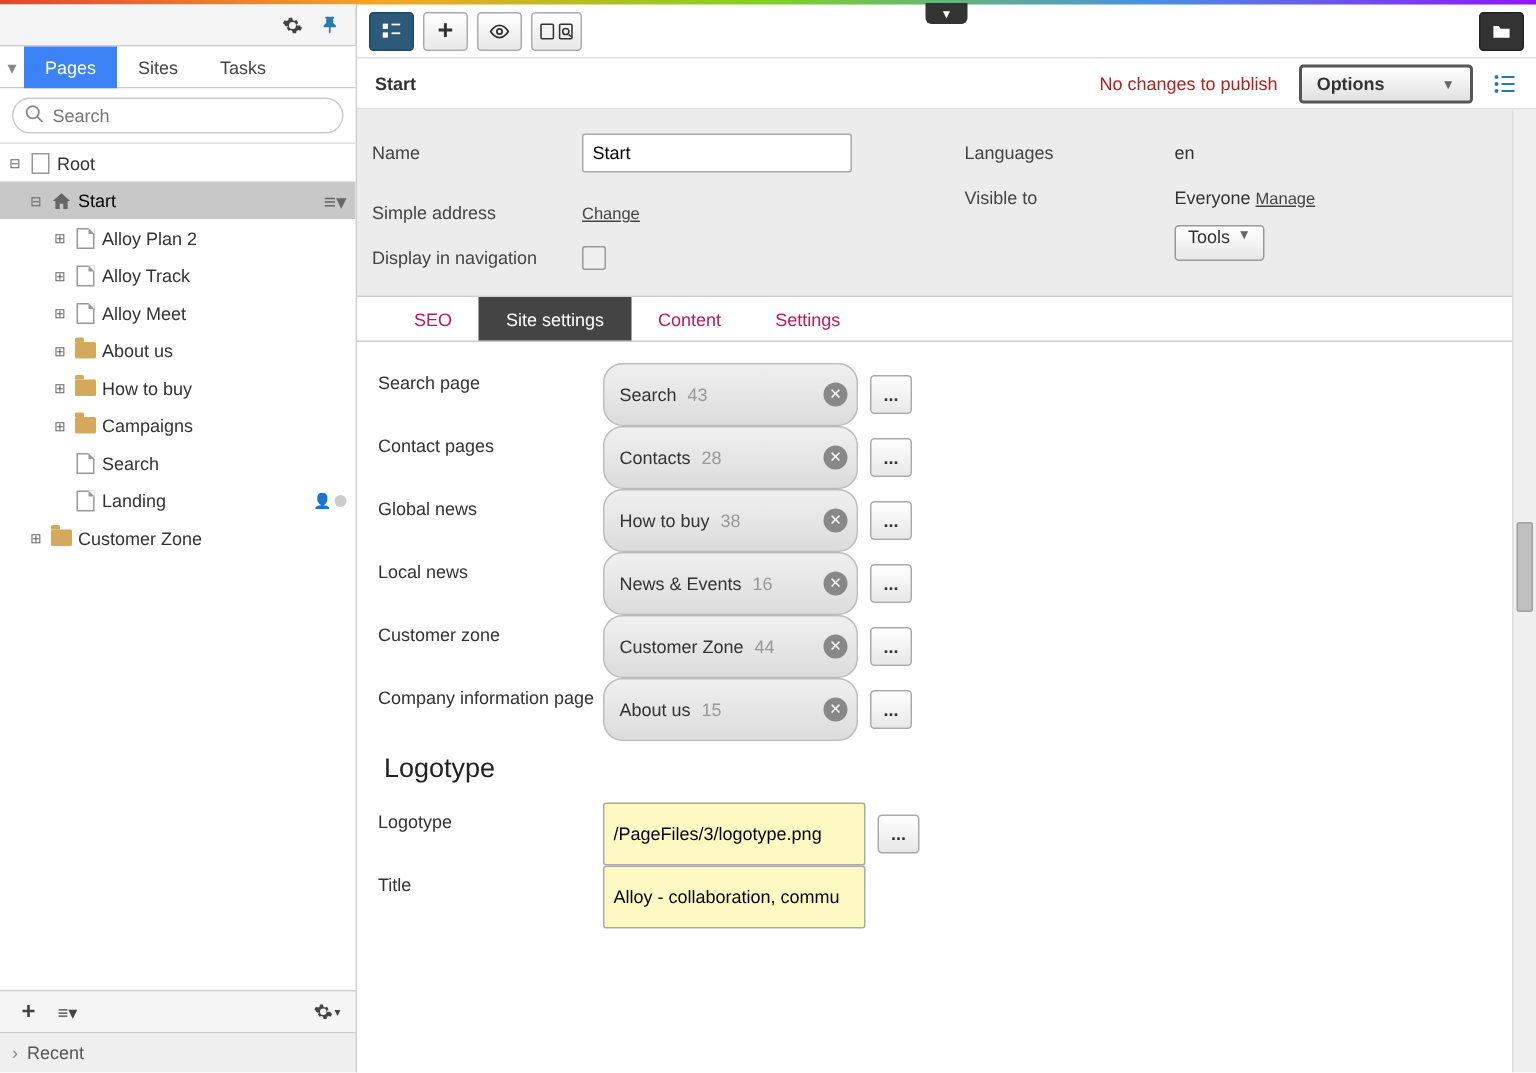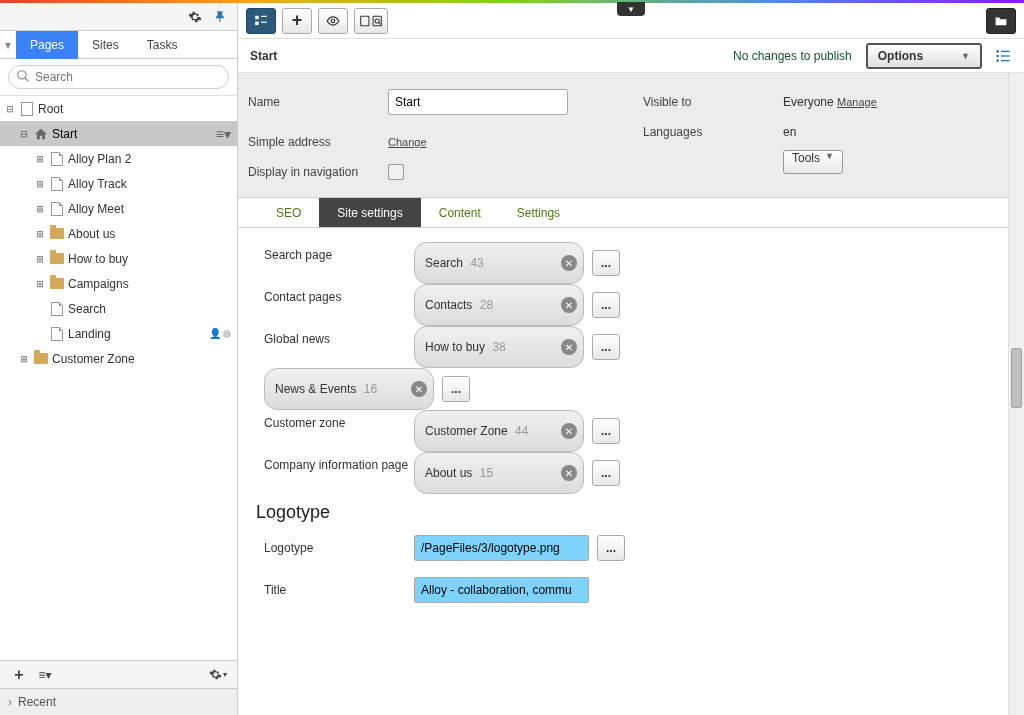--- a/index.html
+++ b/index.html
@@ -61,56 +61,56 @@
 .main-header .dropdown-tab { position: absolute; left: 50%; top: -1px; transform: translateX(-50%); background: #333; color: #fff; width: 28px; height: 14px; border-radius: 0 0 4px 4px; display: flex; align-items: center; justify-content: center; font-size: 8px; cursor: pointer; }
 .hdr-btn { height: 26px; min-width: 30px; padding: 0 5px; border: 1px solid #aaa; background: linear-gradient(#fff, #e8e8e8); border-radius: 3px; display: flex; align-items: center; justify-content: center; margin-right: 6px; cursor: pointer; color: #333; }
 .hdr-btn.dark { background: #2e5a7a; border-color: #1e4a6a; color: #fff; }
 .hdr-spacer { flex: 1; }
 .hdr-btn.right { margin-left: 6px; margin-right: 0; }
 
 
 .page-title-bar { display: flex; align-items: center; height: 34px; padding: 0 12px; border-bottom: 1px solid #e0e0e0; }
 .page-title { font-weight: bold; color: #333; }
 .title-spacer { flex: 1; }
-.status-text { color: #14532d; margin-right: 14px; }
+.status-text { color: #b91c1c; margin-right: 14px; }
 .options-btn { height: 26px; padding: 0 10px; border: 2px solid #555; background: linear-gradient(#fff, #e0e0e0); border-radius: 3px; display: flex; align-items: center; font-weight: bold; cursor: pointer; margin-right: 12px; gap: 32px; }
 .options-btn .caret { margin-left: 6px; font-size: 9px; color: #666; }
 .bullet-list-icon { color: #2a7ab0; font-size: 18px; cursor: pointer; }
 
 
 .props-area { background: #ececec; padding: 14px 0 10px 0; display: flex; border-bottom: 1px solid #d0d0d0; }
 .props-col { padding: 0 10px; }
 .props-col.left { width: 395px; }
 .props-col.right { flex: 1; }
 .prop-row { display: flex; align-items: center; min-height: 30px; }
 .prop-label { width: 140px; color: #444; }
 .prop-value { flex: 1; color: #333; }
 .text-input { height: 26px; width: 180px; border: 1px solid #aaa; border-radius: 2px; padding: 0 6px; background: #fff; }
 .inline-link { color: #444; text-decoration: underline; cursor: pointer; font-size: 11px; }
 .checkbox-box { width: 16px; height: 16px; border: 1px solid #999; background: #f0f0f0; border-radius: 2px; cursor: pointer; }
 .tools-btn { height: 24px; padding: 0 8px; border: 1px solid #999; background: linear-gradient(#fff, #e8e8e8); border-radius: 3px; display: flex; align-items: flex-start; cursor: pointer; }
 .tools-btn .caret { margin-left: 5px; font-size: 9px; color: #666; }
 
 
 .content-tabs { display: flex; height: 30px; border-bottom: 1px solid #ccc; padding-left: 20px; background: #fff; }
-.content-tab { padding: 0 18px; display: flex; align-items: center; color: #4d7c0f; cursor: pointer; }
+.content-tab { padding: 0 18px; display: flex; align-items: center; color: #be185d; cursor: pointer; }
 .content-tab.active { background: #444; color: #fff; }
 
 
 .settings-form { padding: 14px 0 20px 14px; overflow: auto; }
-.form-row { display: flex; align-items: flex-start; min-height: 42px; margin-bottom: 0; margin-left: 12px; }
+.form-row { display: flex; align-items: flex-start; min-height: 42px; margin-bottom: 0; }
 .form-label { width: 150px; color: #333; padding-top: 6px; }
 .form-control { display: flex; align-items: center; gap: 8px; }
 .pill { display: flex; align-items: center; height: 42px; width: 170px; background: linear-gradient(#f0f0f0, #dcdcdc); border: 1px solid #bbb; border-radius: 13px; padding: 0 6px 0 10px; }
 .pill-text { flex: 1; color: #333; }
 .pill-id { color: #999; margin-left: 4px; }
 .pill-clear { width: 16px; height: 16px; border-radius: 50%; background: #888; color: #fff; display: flex; align-items: center; justify-content: center; font-size: 10px; cursor: pointer; }
 .ellipsis-btn { width: 28px; height: 26px; border: 1px solid #aaa; background: linear-gradient(#fff, #e8e8e8); border-radius: 3px; display: flex; align-items: center; justify-content: center; cursor: pointer; font-weight: bold; }
 .section-heading { font-size: 18px; color: #222; margin: 8px 0 12px 4px; font-weight: normal; }
-.path-input { height: 26px; width: 175px; border: 1px solid #aaa; border-radius: 2px; padding: 0 6px; background: #7dd3fc; }
+.path-input { height: 42px; width: 175px; border: 1px solid #aaa; border-radius: 2px; padding: 0 6px; background: #fef9c3; }
 
 
 .right-scrollbar { position: absolute; right: 0; top: 70px; bottom: 0; width: 16px; background: #f0f0f0; border-left: 1px solid #ddd; }
 .scroll-thumb { position: absolute; left: 2px; right: 2px; top: 275px; height: 60px; background: #c0c0c0; border: 1px solid #a0a0a0; border-radius: 2px; }
 
 svg { display: block; }
 </style>
 </head>
 <body>
 
@@ -319,26 +319,26 @@
           <span class="prop-label">Simple address</span>
           <span class="prop-value"><span class="inline-link">Change</span></span>
         </div>
         <div class="prop-row">
           <span class="prop-label">Display in navigation</span>
           <span class="checkbox-box"></span>
         </div>
       </div>
       <div class="props-col right">
         <div class="prop-row">
+          <span class="prop-label">Languages</span>
+          <span class="prop-value">en</span>
+        </div>
+        <div class="prop-row">
           <span class="prop-label">Visible to</span>
           <span class="prop-value"><span>Everyone</span> <span class="inline-link">Manage</span></span>
-        </div>
-        <div class="prop-row">
-          <span class="prop-label">Languages</span>
-          <span class="prop-value">en</span>
         </div>
         <div class="prop-row">
           <span class="prop-label"></span>
           <div class="tools-btn">
             <span>Tools</span>
               <span class="caret">▼</span>
           </div>
         </div>
       </div>
     </div>
@@ -375,20 +375,21 @@
         <span class="form-label">Global news</span>
         <div class="form-control">
           <div class="pill">
             <span class="pill-text"><span>How to buy</span> <span class="pill-id">38</span></span>
             <span class="pill-clear">✕</span>
           </div>
           <div class="ellipsis-btn">...</div>
         </div>
       </div>
       <div class="form-row">
+        <span class="form-label">Local news</span>
         <div class="form-control">
           <div class="pill">
             <span class="pill-text"><span>News &amp; Events</span> <span class="pill-id">16</span></span>
             <span class="pill-clear">✕</span>
           </div>
           <div class="ellipsis-btn">...</div>
         </div>
       </div>
       <div class="form-row">
         <span class="form-label">Customer zone</span>

